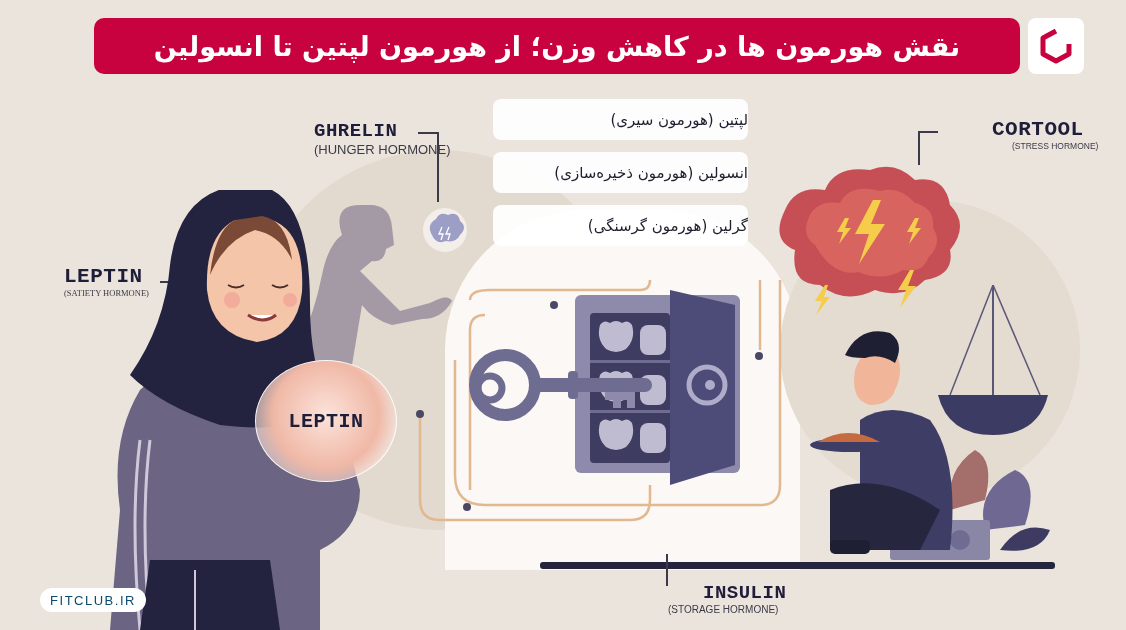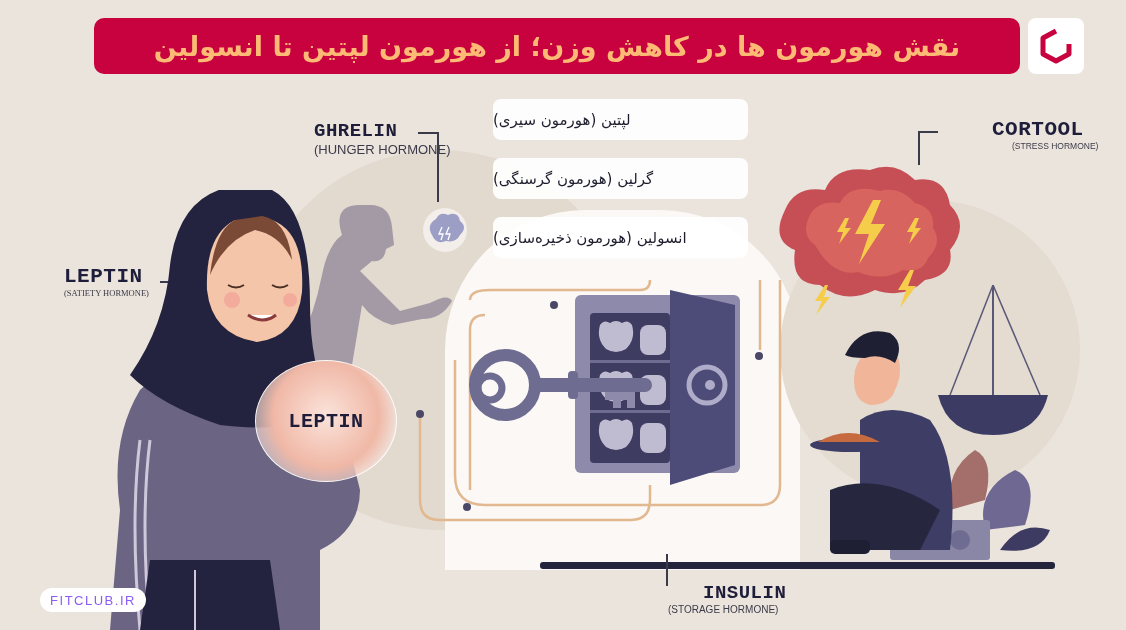--- a/index.html
+++ b/index.html
@@ -1,31 +1,31 @@
 <!DOCTYPE html>
 <html><head>
 <meta charset="utf-8">
 <style>
   html,body{margin:0;padding:0;}
   body{width:1126px;height:630px;overflow:hidden;background:#ebe4dc;font-family:"DejaVu Sans",sans-serif;position:relative;}
   .abs{position:absolute;}
   
   .title-bar{left:94px;top:18px;width:926px;height:56px;background:#c8023f;border-radius:10px;display:flex;align-items:center;justify-content:center;}
-  .title-text{color:#fdba74;font-weight:bold;font-size:27px;direction:rtl;letter-spacing:0;}
+  .title-text{color:#ffffff;font-weight:bold;font-size:27px;direction:rtl;letter-spacing:0;}
   .logo-box{left:1028px;top:18px;width:56px;height:56px;background:#fff;border-radius:8px;display:flex;align-items:center;justify-content:center;}
   
   .bg-circle{border-radius:50%;}
   
   .hlist{left:493px;top:99px;width:255px;}
-  .hitem{height:41px;margin-bottom:18px;background:rgba(255,255,255,0.93);border-radius:8px;display:flex;align-items:center;justify-content:flex-end;direction:rtl;font-size:15px;color:#1e1e2e;}
+  .hitem{height:41px;margin-bottom:12px;background:rgba(255,255,255,0.93);border-radius:8px;display:flex;align-items:center;justify-content:flex-start;direction:rtl;font-size:15px;color:#1e1e2e;}
   
   .lbl-main{font-family:Liberation Mono, monospace;font-weight:bold;color:#1e1d3a;letter-spacing:0.5px;}
   .lbl-sub{font-family:"Liberation Sans",sans-serif;font-size:9px;color:#3a3a48;}
   .line{background:#3a3a48;}
-  .fitclub{left:40px;top:588px;width:106px;height:24px;background:#fff;border-radius:12px;display:flex;align-items:center;justify-content:center;color:#8b5cf6;font-size:13px;letter-spacing:1.5px;font-family:"Liberation Sans",sans-serif;}
+  .fitclub{left:40px;top:588px;width:106px;height:24px;background:#fff;border-radius:12px;display:flex;align-items:center;justify-content:center;color:#0c4a6e;font-size:13px;letter-spacing:1.5px;font-family:"Liberation Sans",sans-serif;}
 </style>
 </head>
 <body>
 
 <div class="abs bg-circle" style="left:250px;top:150px;width:380px;height:380px;background:#e2d9cf;"></div>
 <div class="abs" style="left:445px;top:210px;width:355px;height:360px;background:#fbf8f5;border-radius:140px 140px 0 0;"></div>
 <div class="abs bg-circle" style="left:780px;top:200px;width:300px;height:300px;background:#e4dbd1;"></div>
 
 <svg class="abs" style="left:400px;top:260px;" width="420" height="320">
   <g fill="none" stroke="#e2b890" stroke-width="2.5">
@@ -50,24 +50,24 @@
   <svg width="34" height="38" viewBox="0 0 34 38">
     <path d="M17 4 L4 11 V27 L17 34 L30 27 V17" fill="none" stroke="#c8023f" stroke-width="5" stroke-linejoin="round"></path>
   </svg>
 </div>
 
 <div class="abs hlist">
   <div class="hitem">
       <span>لپتین (هورمون سیری)</span>
     </div>
   <div class="hitem">
-      <span>گرلین (هورمون گرسنگی)</span>
+      <span>انسولین (هورمون ذخیره‌سازی)</span>
     </div>
   <div class="hitem">
-      <span>انسولین (هورمون ذخیره‌سازی)</span>
+      <span>گرلین (هورمون گرسنگی)</span>
     </div>
 </div>
 
 <div class="abs" style="left:314px;top:120px;">
   <div class="lbl-main" style="font-size:19px;">GHRELIN</div>
   <div class="lbl-sub" style="font-size:13px;">(HUNGER HORMONE)</div>
 </div>
 <div class="abs line" style="left:418px;top:132px;width:20px;height:1.5px;"></div>
 <div class="abs line" style="left:437px;top:132px;width:1.5px;height:70px;"></div>
 

